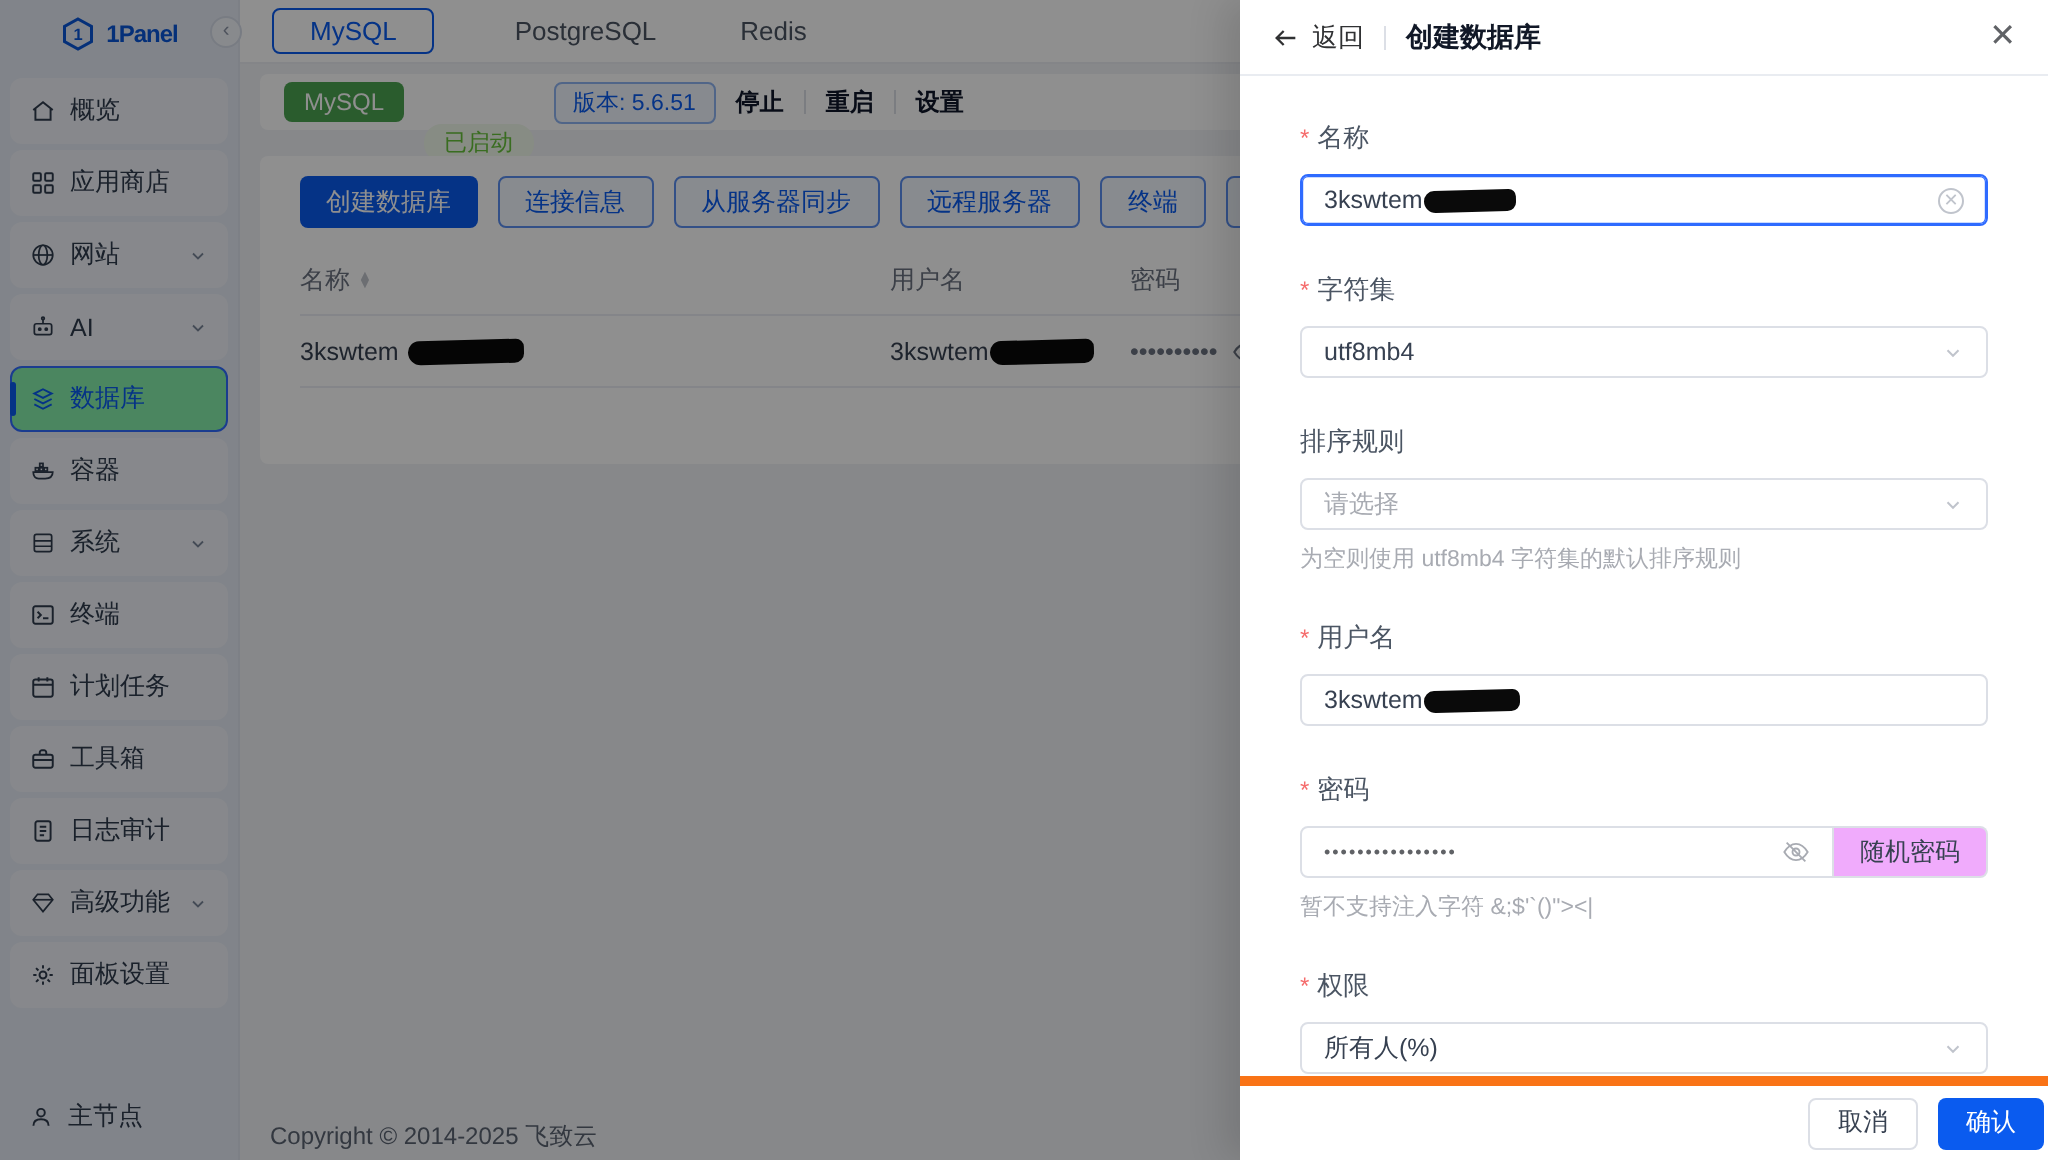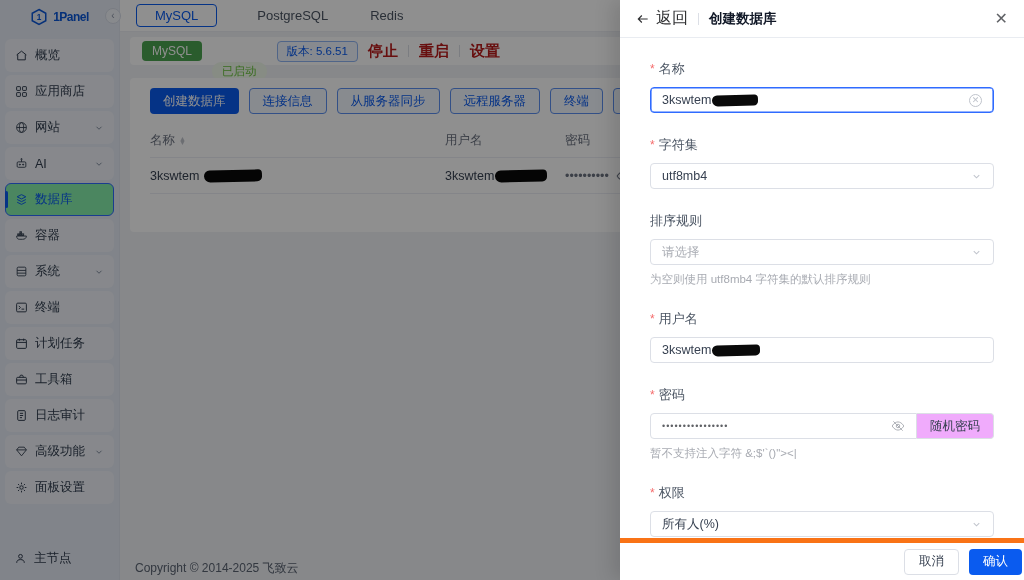--- a/index.html
+++ b/index.html
@@ -32,21 +32,21 @@
   .topbar { height:32px; background:#fff; display:flex; align-items:center; gap:38px;
     padding-left:16px; border-bottom:1px solid #eceef3; }
   .tab { font-size:13px; color:#4b5563; padding:4px 2px; }
   .tab.active { color:#0a5bef; border:1px solid #0a5bef; border-radius:4px; padding:3px 18px; }
   .status-card { position:absolute; left:10px; right:10px; top:37px; height:28px; background:#fff;
     border-radius:4px; display:flex; align-items:center; gap:10px; padding:0 12px; }
   .badge-app { background:#4ca450; color:#fff; font-size:12px; padding:3px 10px; border-radius:4px; }
   .badge-state { background:#f0f9eb; color:#67c23a; font-size:11.5px; padding:2px 10px; border-radius:9px;margin-top:41px; }
   .badge-version { background:#f0f6ff; color:#0a5bef; border:1px solid #8fb4f2; font-size:11.5px;
     padding:2px 9px; border-radius:4px; }
-  .link-action { color:#b91c1c; font-size:15px; font-weight:600; }
+  .link-action { color:#0f172a; font-size:12px; font-weight:600; }
   .vdiv { width:1px; height:12px; background:#dcdfe6; }
 
   .content-card { position:absolute; left:10px; right:10px; top:78px; height:154px; background:#fff;
     border-radius:4px; padding:10px 20px 0 20px; }
   .btn-row { display:flex; gap:10px; }
   .btn { height:26px; display:flex; align-items:center; gap:5px; font-size:12.5px; border-radius:4px;
     padding:0 13px; }
   .btn-primary { background:#0a5bef; color:#fff; }
   .btn-plain { background:#f3f8ff; color:#0a5bef; border:1px solid #5b8ff0; }
   .thead { display:flex; align-items:center; height:34px; margin-top:10px;
@@ -63,21 +63,21 @@
   .sort-carets { display:flex; flex-direction:column; line-height:4px; }
   .sort-carets span { font-size:7px; color:#c0c4cc; }
   .copyright { position:absolute; left:15px; top:560px; font-size:12px; color:#5b6472; }
 
   
   .overlay { position:absolute; inset:0; background:rgba(0,0,0,.44); z-index:50; }
   .drawer { position:absolute; right:0; top:0; width:404px; height:580px; background:#fff; z-index:60;
     box-shadow:-8px 0 18px rgba(0,0,0,.12); }
   .drawer-header { height:38px; display:flex; align-items:center; gap:10px; padding:0 16px;
     border-bottom:1px solid #e9ecf1; }
-  .back-group { display:flex; align-items:center; gap:6px; color:#303133; font-size:16px; }
+  .back-group { display:flex; align-items:center; gap:6px; color:#303133; font-size:13px; }
   .drawer-title { font-size:13.5px; color:#111827; font-weight:600; }
   .drawer-close { margin-left:auto; color:#606266; font-size:16px; line-height:1; }
   .drawer-body { position:absolute; top:39px; bottom:0; left:0; right:0; overflow:hidden;
     padding:21px 30px; }
   .field { margin-bottom:23px; }
   .flabel { display:flex; align-items:center; font-size:13px; color:#4b5563; margin-bottom:9px; }
   .req::before { content:"*"; color:#f56c6c; font-size:12px; margin-right:4px; }
   .input, .select { height:26px; border:1px solid #dcdfe6; border-radius:4px; background:#fff;
     display:flex; align-items:center; padding:0 11px; font-size:12.5px; color:#374151; }
   .input.focused { border:1px solid #2f6bff; box-shadow:0 0 0 .6px #2f6bff inset; }

